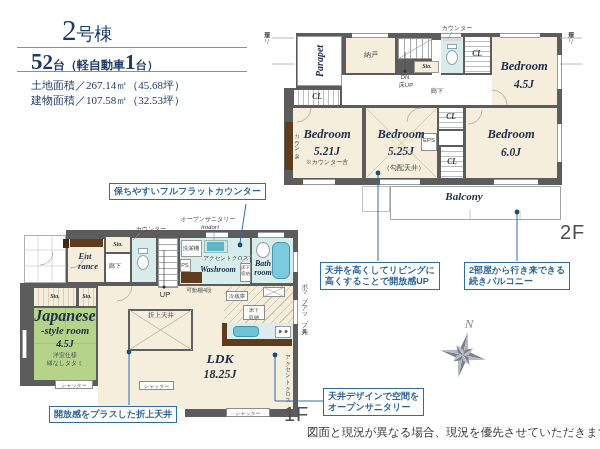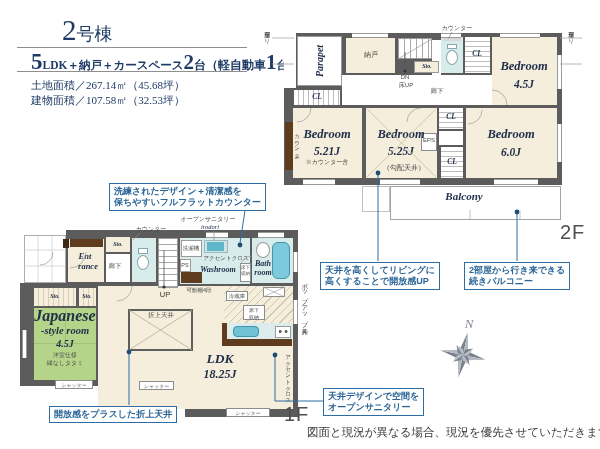--- a/index.html
+++ b/index.html
@@ -42,21 +42,20 @@
 </head>
 <body>
 
 <div class="abs" style="left:62px;top:14px;display:flex;align-items:baseline;color:#1e3a66;font-family:'Liberation Serif',serif">
   <span style="font-size:29px">2</span>
     <span style="font-size:18px">号棟</span>
 </div>
 <div class="hr" style="left:17px;top:47px;width:230px"></div>
 <div class="abs" style="left:31px;top:49px;display:flex;align-items:baseline;color:#1e3a66;font-family:'Liberation Serif',serif;font-weight:700">
   <span style="font-size:23px">5</span>
-    <span style="font-size:11.5px">LDK＋納戸＋カースペース</span>
     <span style="font-size:21px">2</span>
     <span style="font-size:12px">台（軽自動車</span>
     <span style="font-size:21px">1</span>
     <span style="font-size:11.5px">台）</span>
 </div>
 <div class="hr" style="left:17px;top:71px;width:230px"></div>
 <div class="abs serif navy" style="left:31px;top:78px;font-size:11px">土地面積／267.14㎡（45.68坪）</div>
 <div class="abs serif navy" style="left:31px;top:93px;font-size:11px">建物面積／107.58㎡（32.53坪）</div>
 
 <div class="plan" style="left:284px;top:33px;width:278px;height:152px"></div>
@@ -299,21 +298,20 @@
       </g>
       <g transform="rotate(315 463 355)">
         <polygon points="463,355 459.8,350.5 463,343" fill="#7a818b"></polygon>
           <polygon points="463,355 466.2,350.5 463,343" fill="#b4bac2"></polygon>
       </g>
     </g>
   </g>
 </svg>
 
 <div class="callout" style="left:109px;top:183px">
-  <span>洗練されたデザイン＋清潔感を</span>
   <span>保ちやすいフルフラットカウンター</span>
 </div>
 <div class="callout" style="left:320px;top:262px">
   <span>天井を高くしてリビングに</span>
   <span>高くすることで開放感UP</span>
 </div>
 <div class="callout" style="left:464px;top:262px">
   <span>2部屋から行き来できる</span>
   <span>続きバルコニー</span>
 </div>

